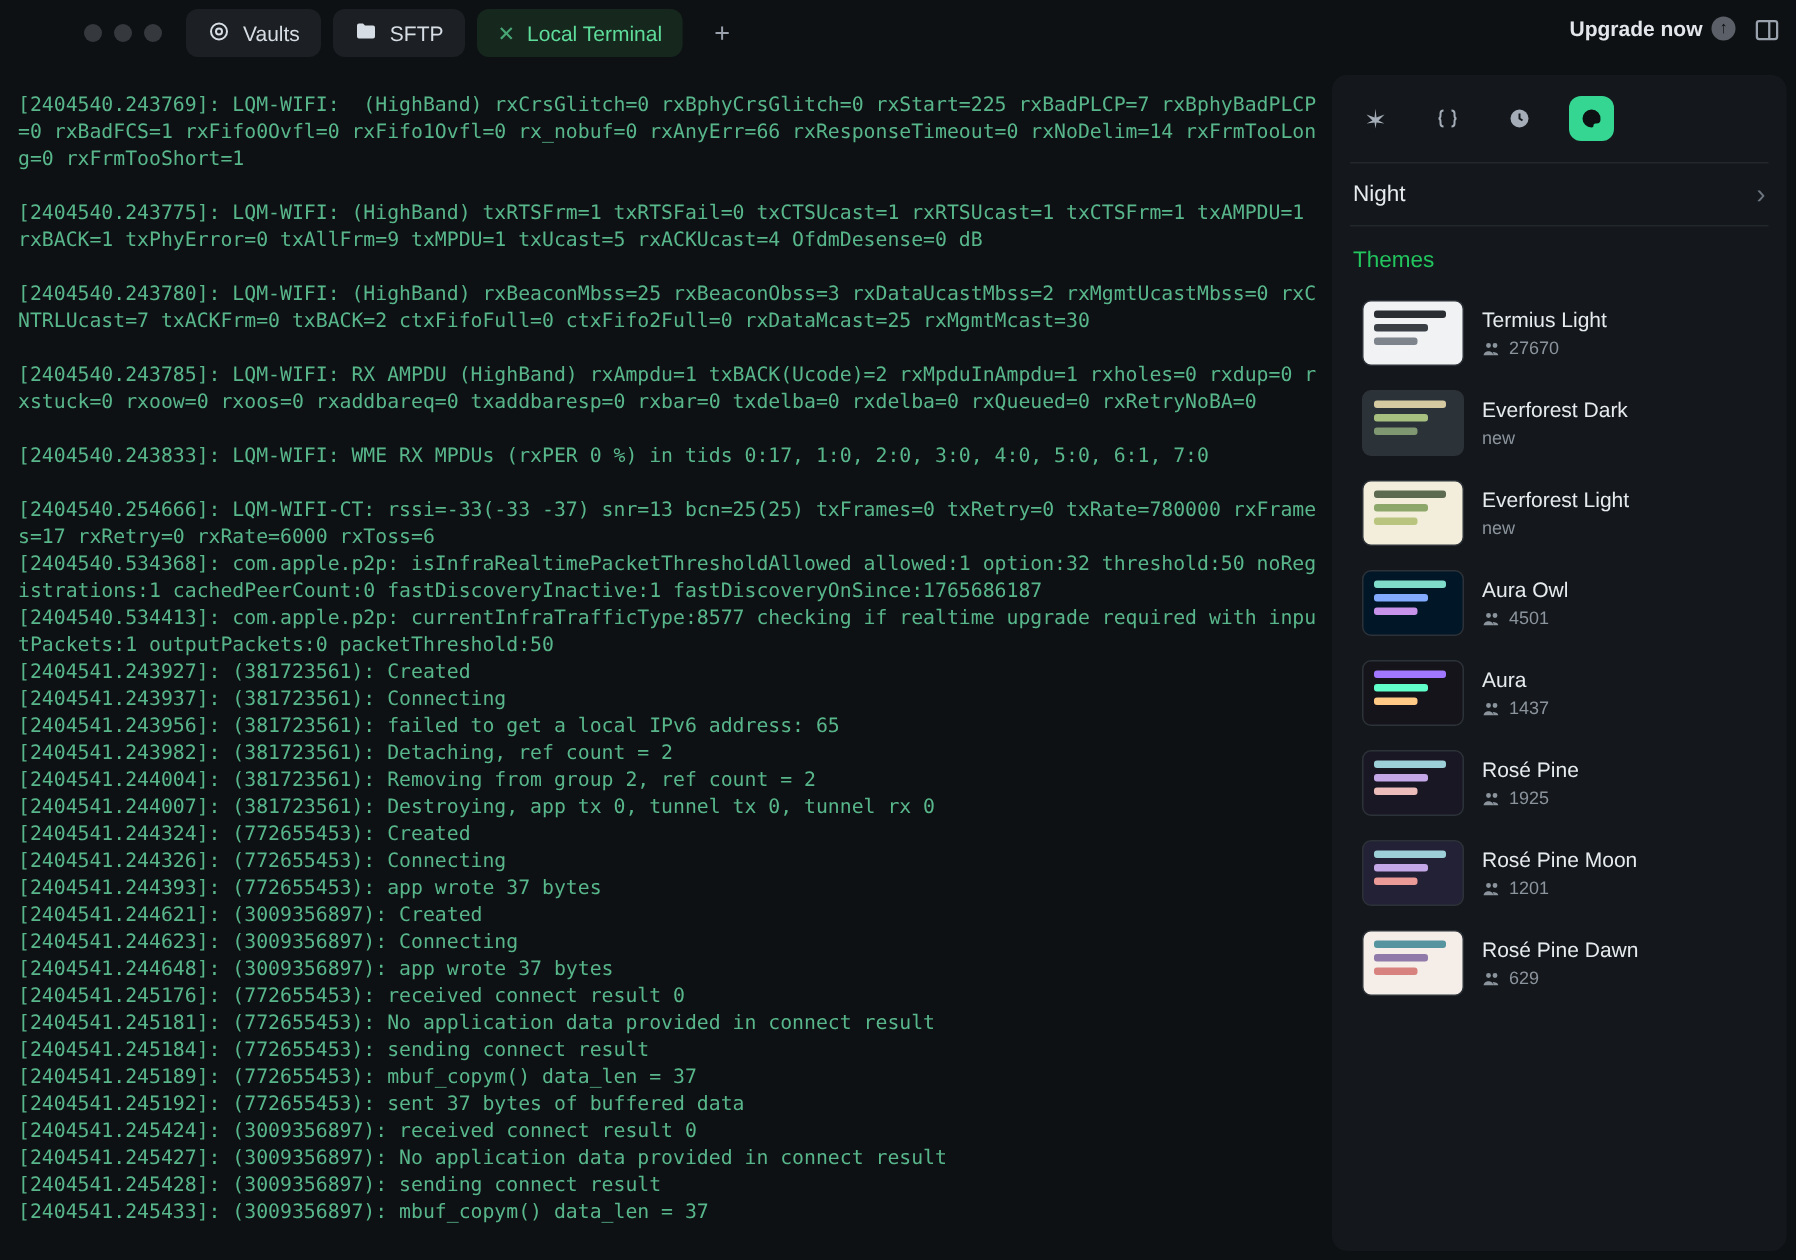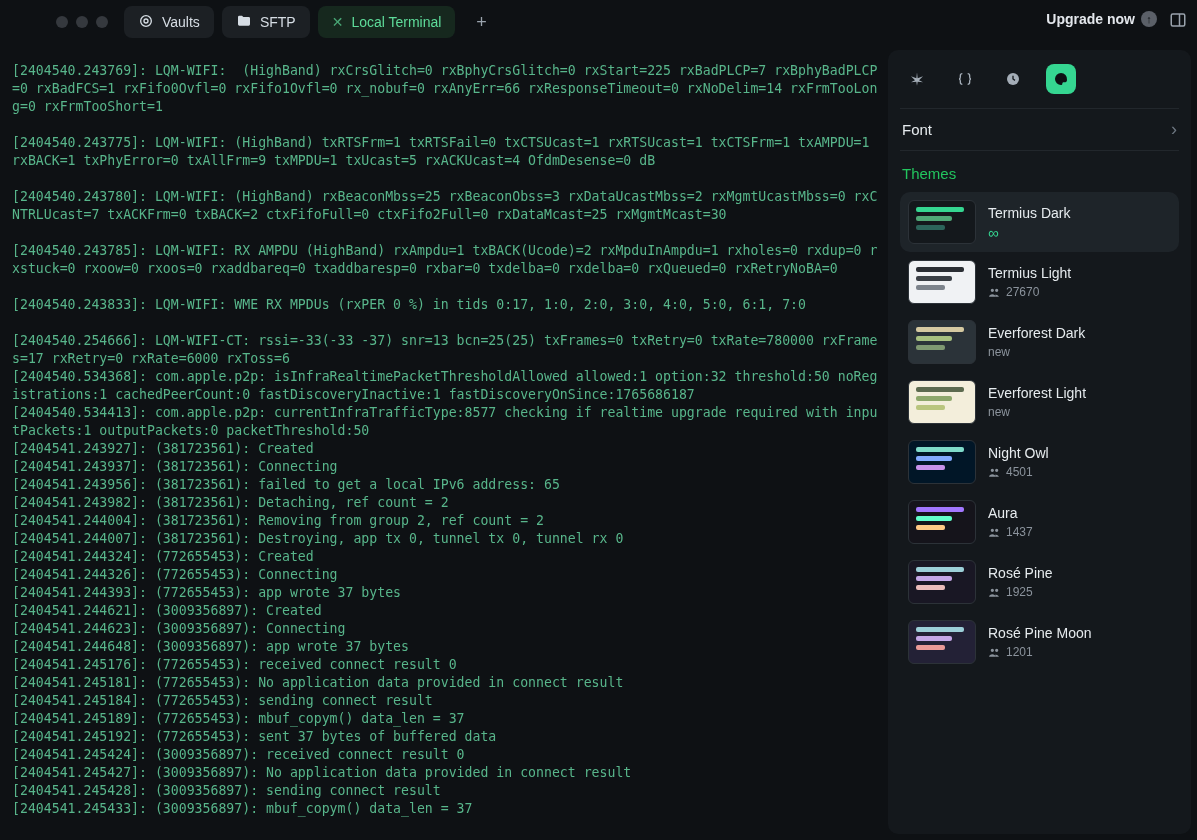--- a/index.html
+++ b/index.html
@@ -229,40 +229,27 @@
         <svg viewBox="0 0 24 24" fill="currentColor">
             <path d="M12 3a9 9 0 100 18c1.7 0 2-1.2 2-2 0-1 .6-2 2-2h1a4 4 0 004-4 9 9 0 00-9-10z"></path>
             <circle cx="7.5" cy="10.5" r="1.3" fill="#0e1114"></circle>
             <circle cx="12" cy="7.5" r="1.3" fill="#0e1114"></circle>
             <circle cx="16.5" cy="10.5" r="1.3" fill="#0e1114"></circle>
           </svg>
       </div>
     </div>
 
     <div class="sectionrow">
-      <span>Font</span>
+      <span>Night</span>
       <span class="chev">›</span>
     </div>
 
     <div class="themes-header">Themes</div>
 
     <div class="themes" id="themes">
-        <div class="theme selected">
-          <div class="theme-thumb" style="background:#14181c">
-            <div class="bar" style="background:#35d691;width:92%"></div>
-            <div class="bar" style="background:#4fa776;width:70%"></div>
-            <div class="bar" style="background:#2c645a;width:56%"></div>
-          </div>
-          <div class="theme-meta">
-            <span class="theme-name">Termius Dark</span>
-            <span class="theme-sub accent">
-              <span class="infinity">∞</span>
-            </span>
-          </div>
-        </div>
         <div class="theme">
           <div class="theme-thumb" style="background:#f0f2f4">
             <div class="bar" style="background:#2a2e33;width:92%"></div>
             <div class="bar" style="background:#3a3f45;width:70%"></div>
             <div class="bar" style="background:#7d848c;width:56%"></div>
           </div>
           <div class="theme-meta">
             <span class="theme-name">Termius Light</span>
             <span class="theme-sub">
               <svg class="users-icon" viewBox="0 0 24 24">
@@ -294,21 +281,21 @@
             <span class="theme-sub">new</span>
           </div>
         </div>
         <div class="theme">
           <div class="theme-thumb" style="background:#011627">
             <div class="bar" style="background:#7fdbca;width:92%"></div>
             <div class="bar" style="background:#82aaff;width:70%"></div>
             <div class="bar" style="background:#c792ea;width:56%"></div>
           </div>
           <div class="theme-meta">
-            <span class="theme-name">Night Owl</span>
+            <span class="theme-name">Aura Owl</span>
             <span class="theme-sub">
               <svg class="users-icon" viewBox="0 0 24 24">
                 <path d="M8 11a3 3 0 100-6 3 3 0 000 6zm8 0a3 3 0 100-6 3 3 0 000 6zM2 20c0-3 3-5 6-5s6 2 6 5zm12 0c0-2 0-3-1-4 3 0 7 1 7 4z"></path>
               </svg>
               <span>4501</span>
             </span>
           </div>
         </div>
         <div class="theme">
           <div class="theme-thumb" style="background:#15141b">
@@ -351,15 +338,31 @@
           <div class="theme-meta">
             <span class="theme-name">Rosé Pine Moon</span>
             <span class="theme-sub">
               <svg class="users-icon" viewBox="0 0 24 24">
                 <path d="M8 11a3 3 0 100-6 3 3 0 000 6zm8 0a3 3 0 100-6 3 3 0 000 6zM2 20c0-3 3-5 6-5s6 2 6 5zm12 0c0-2 0-3-1-4 3 0 7 1 7 4z"></path>
               </svg>
               <span>1201</span>
             </span>
           </div>
         </div>
+        <div class="theme">
+          <div class="theme-thumb" style="background:#f4ede8">
+            <div class="bar" style="background:#56949f;width:92%"></div>
+            <div class="bar" style="background:#907aa9;width:70%"></div>
+            <div class="bar" style="background:#d7827e;width:56%"></div>
+          </div>
+          <div class="theme-meta">
+            <span class="theme-name">Rosé Pine Dawn</span>
+            <span class="theme-sub">
+              <svg class="users-icon" viewBox="0 0 24 24">
+                <path d="M8 11a3 3 0 100-6 3 3 0 000 6zm8 0a3 3 0 100-6 3 3 0 000 6zM2 20c0-3 3-5 6-5s6 2 6 5zm12 0c0-2 0-3-1-4 3 0 7 1 7 4z"></path>
+              </svg>
+              <span>629</span>
+            </span>
+          </div>
+        </div>
       </div>
   </div>
 </div>
 
 </body></html>

